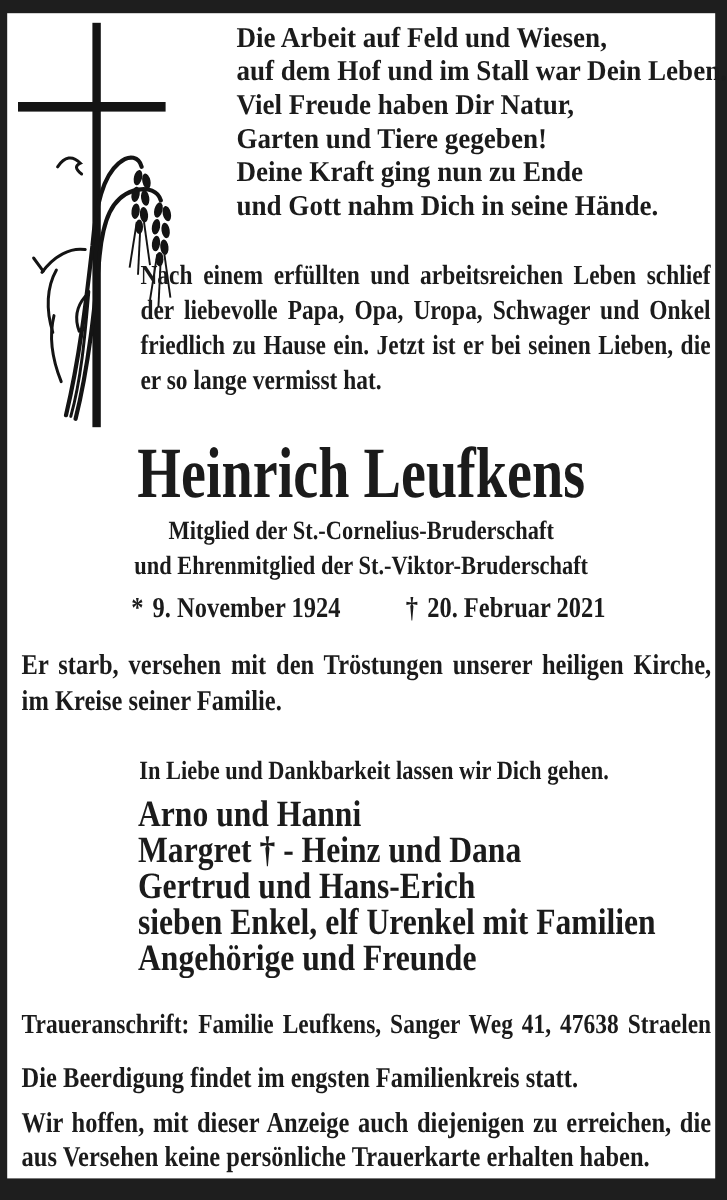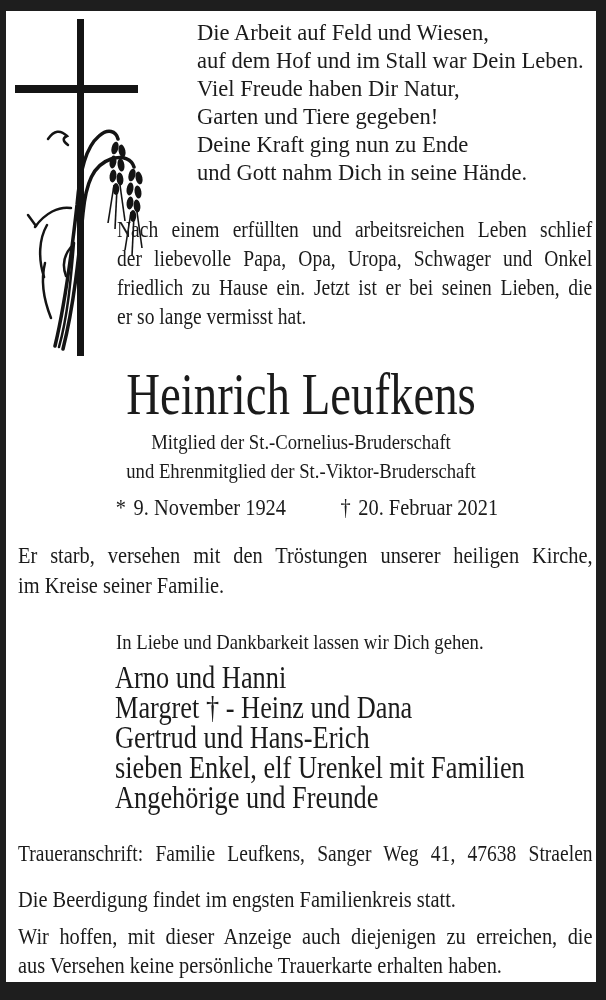--- a/index.html
+++ b/index.html
@@ -1,16 +1,16 @@
 <!DOCTYPE html>
 <html><head>
 <meta charset="utf-8">
 <style>
   html,body{margin:0;padding:0;background:#1e1e1e;}
-  .page{position:relative;width:606px;height:1000px;background:#1e1e1e;overflow:hidden;}
+  .page{position:relative;width:606px;height:1000px;background:#1e1e1e;overflow:hidden;font-weight:bold;}
   .card{position:absolute;left:6px;top:11px;width:590px;height:971px;background:#ffffff;}
   .blk{position:absolute;font-family:"Liberation Serif","DejaVu Serif",serif;color:#1b1b1b;}
   .cmp{transform:scaleX(0.85);transform-origin:0 0;}
   .cmpc{transform:scaleX(0.85);transform-origin:50% 0;}
   .j{text-align:justify;text-align-last:justify;text-justify:inter-word;}
   .nw{white-space:nowrap;}
 
   .art{position:absolute;left:8px;top:4px;width:165px;height:345px;}
 
   .poem{left:191px;top:7px;font-size:24px;line-height:28px;transform:scaleX(0.94);transform-origin:0 0;}

